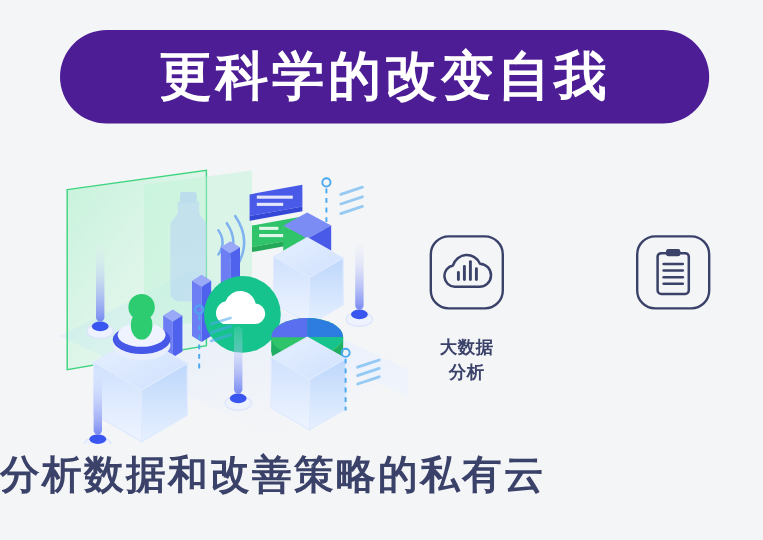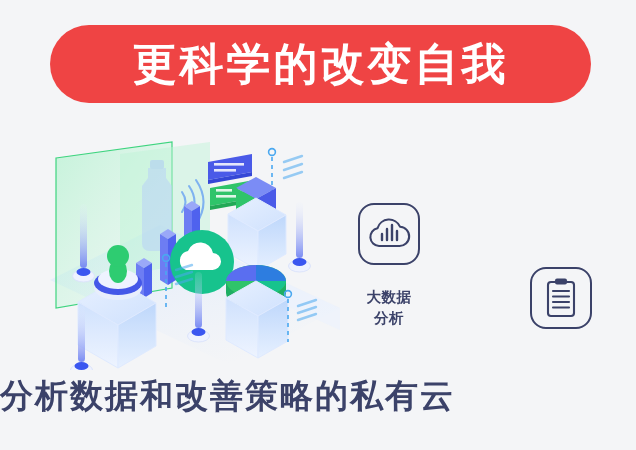--- a/index.html
+++ b/index.html
@@ -22,21 +22,21 @@
     height: 450px;
   }
 
   
   .title-pill {
     position: absolute;
     left: 50px;
     top: 25px;
     width: 541px;
     height: 78px;
-    background: #ef4444;
+    background: #4c1d95;
     border-radius: 39px;
     display: flex;
     align-items: center;
     justify-content: center;
     box-sizing: border-box;
   }
   .title-text {
     color: #ffffff;
     font-size: 44px;
     font-weight: bold;
@@ -53,26 +53,26 @@
     top: 130px;
     width: 320px;
     height: 240px;
   }
   .illustration svg { display: block; }
 
   
   .features {
     position: absolute;
     left: 352px;
-    top: 184px;
+    top: 196px;
     width: 246px;
     height: 145px;
     display: flex;
     justify-content: space-between;
-    align-items: flex-end;
+    align-items: flex-start;
     gap: 20px;
   }
   .feature {
     width: 74px;
     display: flex;
     flex-direction: column;
     align-items: center;
   }
   .feature-icon-box {
     width: 62px;

